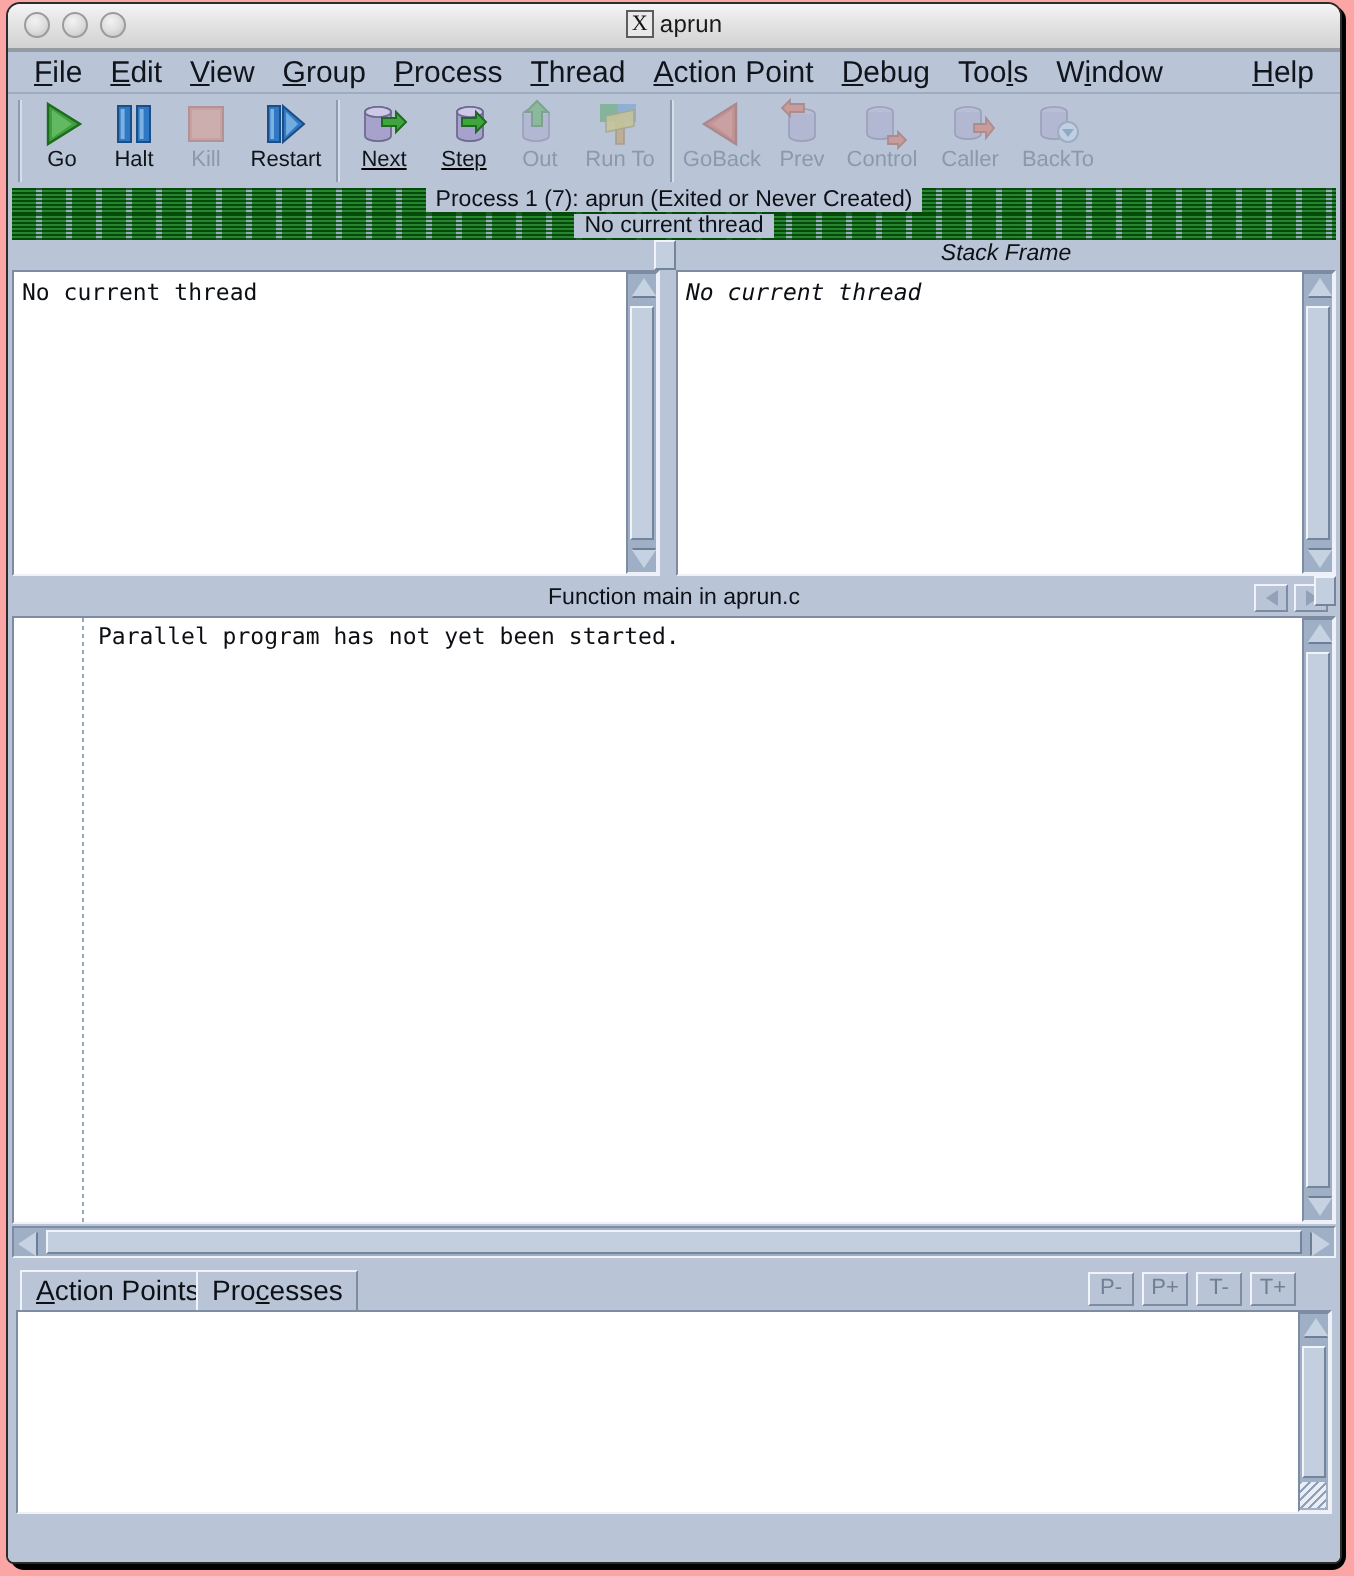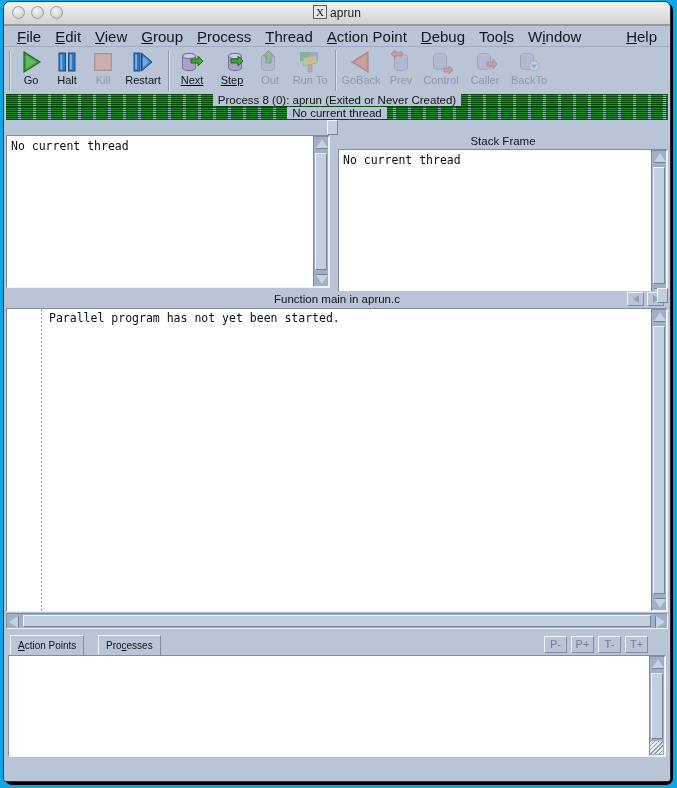--- a/index.html
+++ b/index.html
@@ -8,21 +8,21 @@
     background: #ffffff;
   }
   body {
     font-family: "Liberation Sans", sans-serif;
   }
   #app {
     position: relative;
     width: 677px;
     height: 788px;
     overflow: hidden;
-    background: #0ea5e9;
+    background: #fca5a5;
   }
 
   
   .win-shadow {
     position: absolute;
     left: 5px; top: 3px;
     width: 668px; height: 782px;
     background: #000000;
     border-radius: 7px;
   }
@@ -394,21 +394,21 @@
   }
   .tab {
     position: absolute;
     top: 2px;
     height: 20px;
     background: #b9c5d6;
     border-top: 1px solid #f0f4fa;
     border-left: 1px solid #f0f4fa;
     border-right: 1px solid #7d8ca2;
     box-sizing: border-box;
-    font-size: 10px;
+    font-size: 14px;
     color: #0d1117;
     line-height: 19px;
     padding: 0 7px;
     white-space: nowrap;
     cursor: default;
   }
   .minibtn {
     position: absolute;
     top: 3px;
     width: 23px; height: 17px;
@@ -595,21 +595,21 @@
             <span class="lbl">BackTo</span>
           </div>
 
         </div>
       </div>
 
       <div class="statuswrap">
         <div class="statusrow">
           <div class="stripes"></div>
           <div class="statuslabel">
-            <span>Process 8 (0): aprun (Exited or Never Created)</span>
+            <span>Process 1 (7): aprun (Exited or Never Created)</span>
           </div>
         </div>
         <div class="statusrow" style="margin-top:0">
           <div class="stripes"></div>
           <div class="statuslabel">
             <span>No current thread</span>
           </div>
         </div>
       </div>
 
@@ -621,21 +621,21 @@
             <div class="vsb">
               <div class="sb-arrow sb-up"></div>
               <div class="vthumb" style="top:16px;bottom:16px;"></div>
               <div class="sb-arrow sb-down"></div>
             </div>
           </div>
         </div>
 
         <div class="sash" style="left:321px;top:0;"></div>
 
-        <div style="position:absolute;left:332px;top:14px;right:0;height:100%;">
+        <div style="position:absolute;left:332px;top:0;right:0;height:100%;font-style:italic;">
           <div class="panehdr">Stack Frame</div>
           <div class="textview sunken" style="position:absolute;left:0;top:15px;right:0;bottom:0;">
             <div class="tvtext">No current thread</div>
             <div class="vsb">
               <div class="sb-arrow sb-up"></div>
               <div class="vthumb" style="top:16px;bottom:16px;"></div>
               <div class="sb-arrow sb-down"></div>
             </div>
           </div>
         </div>

